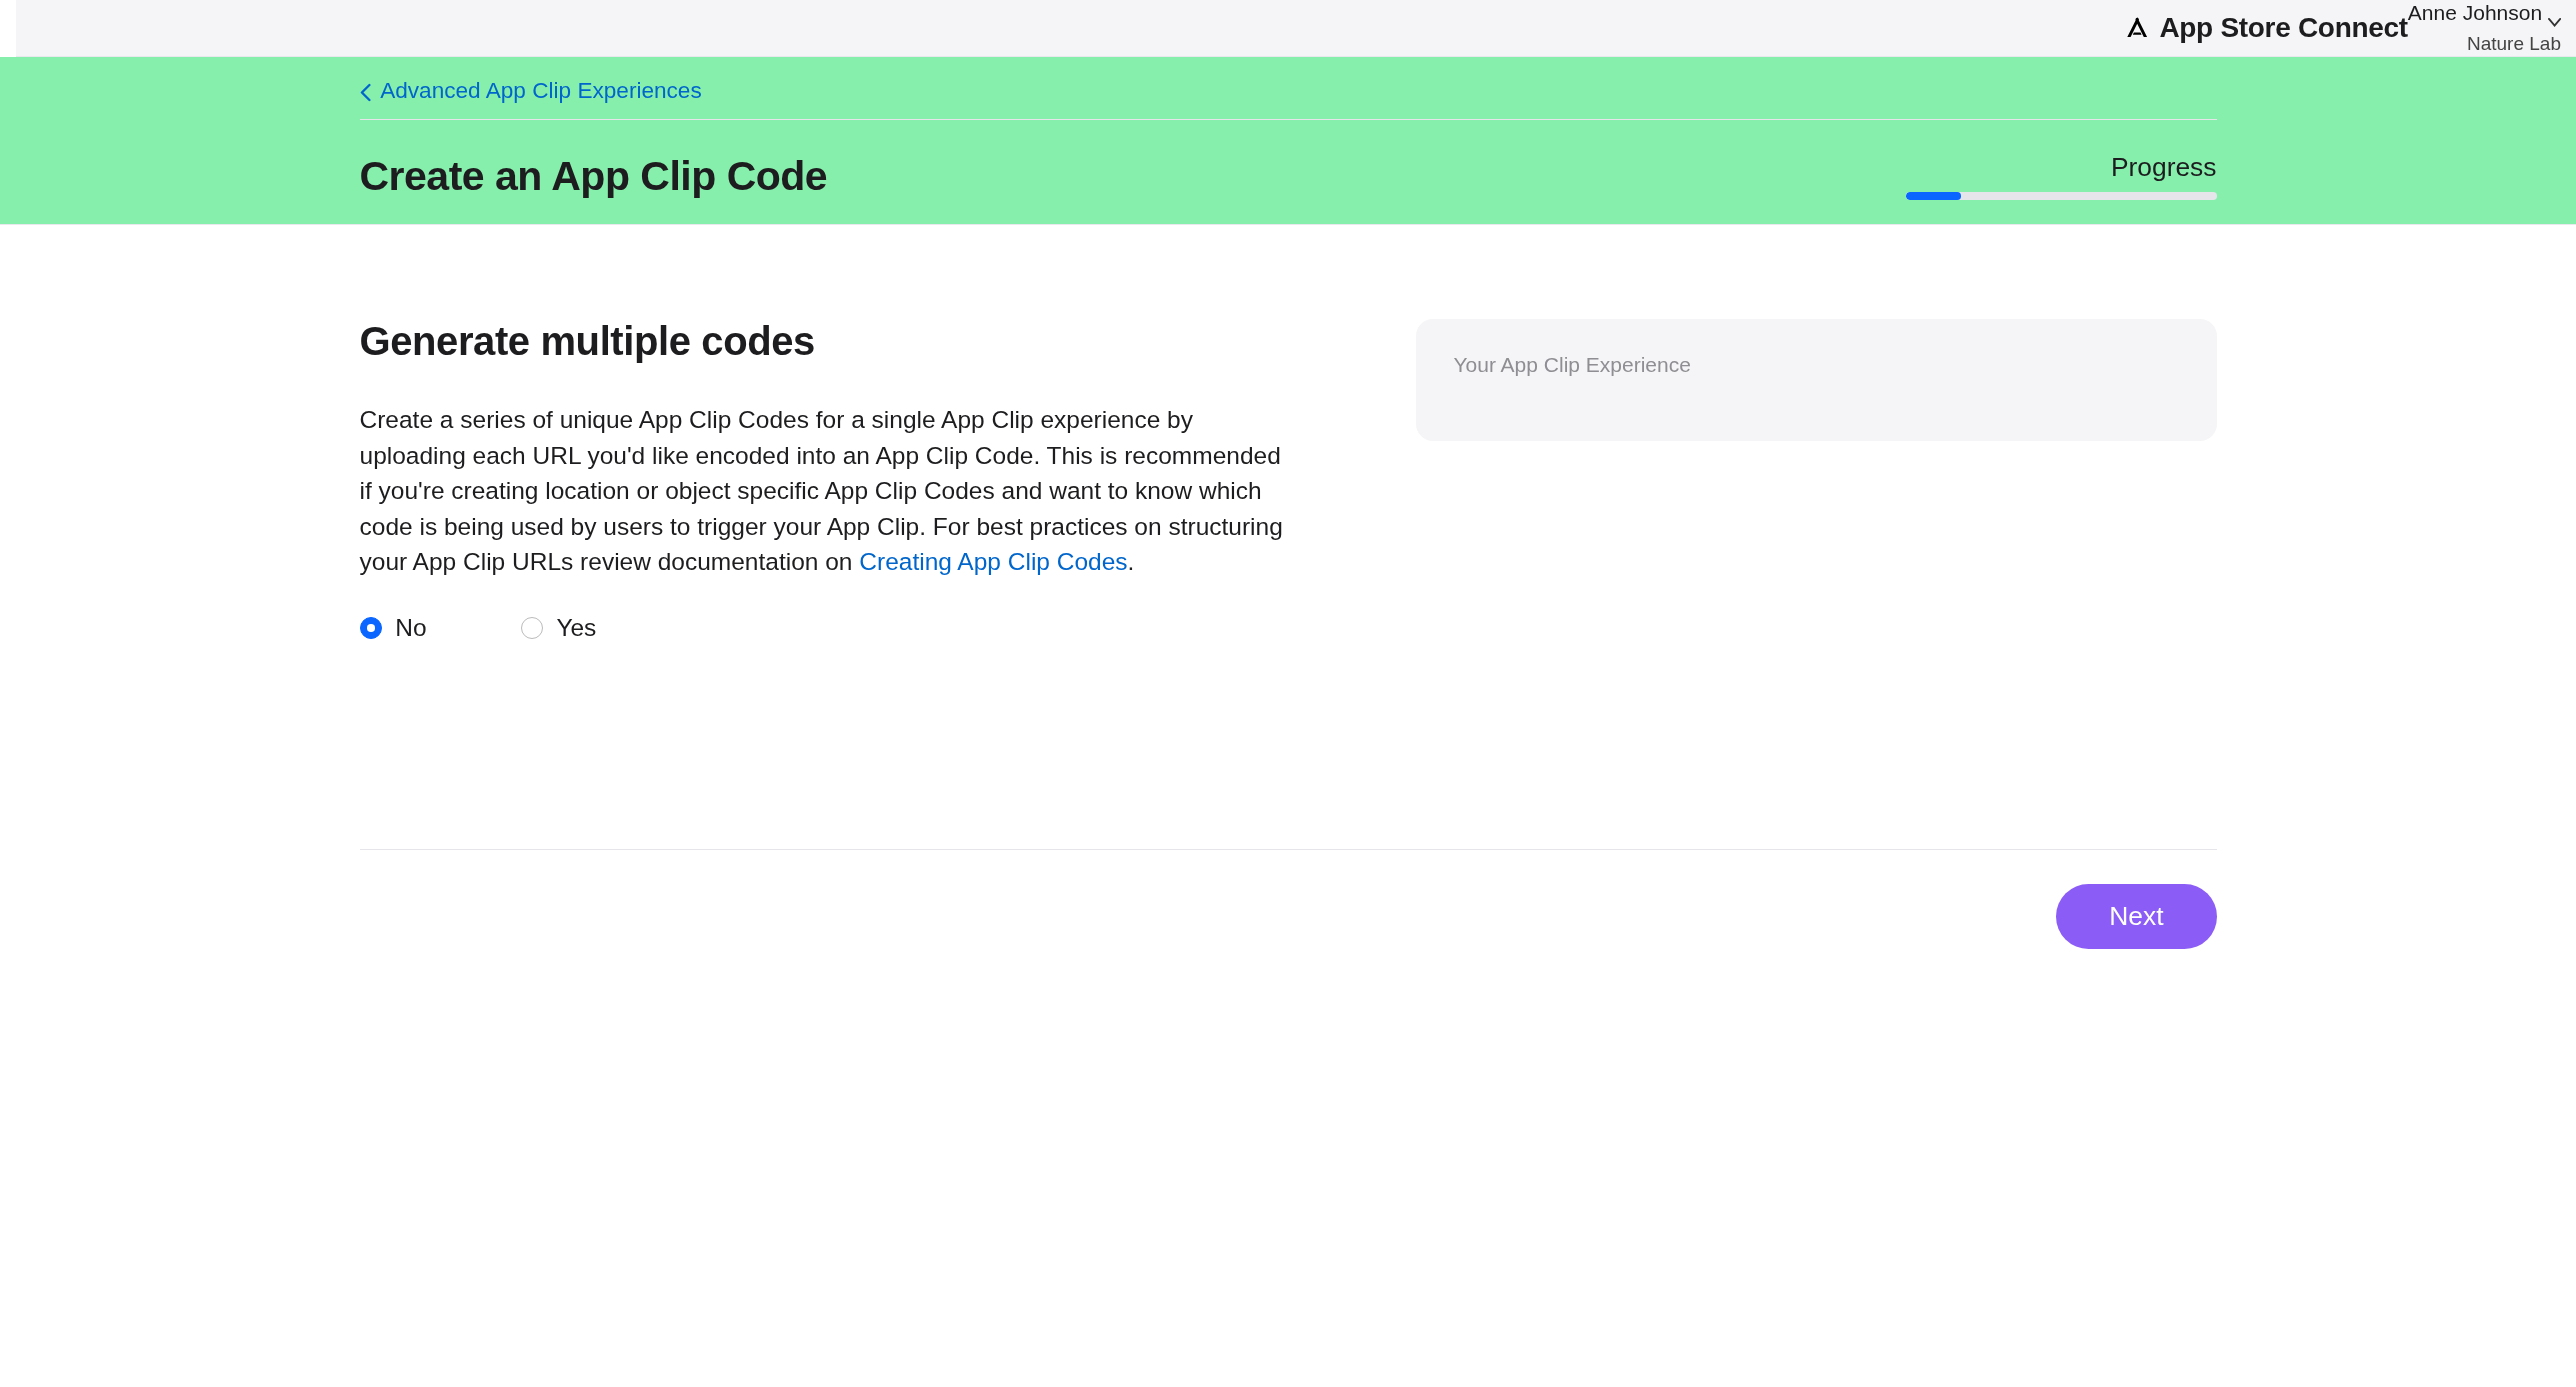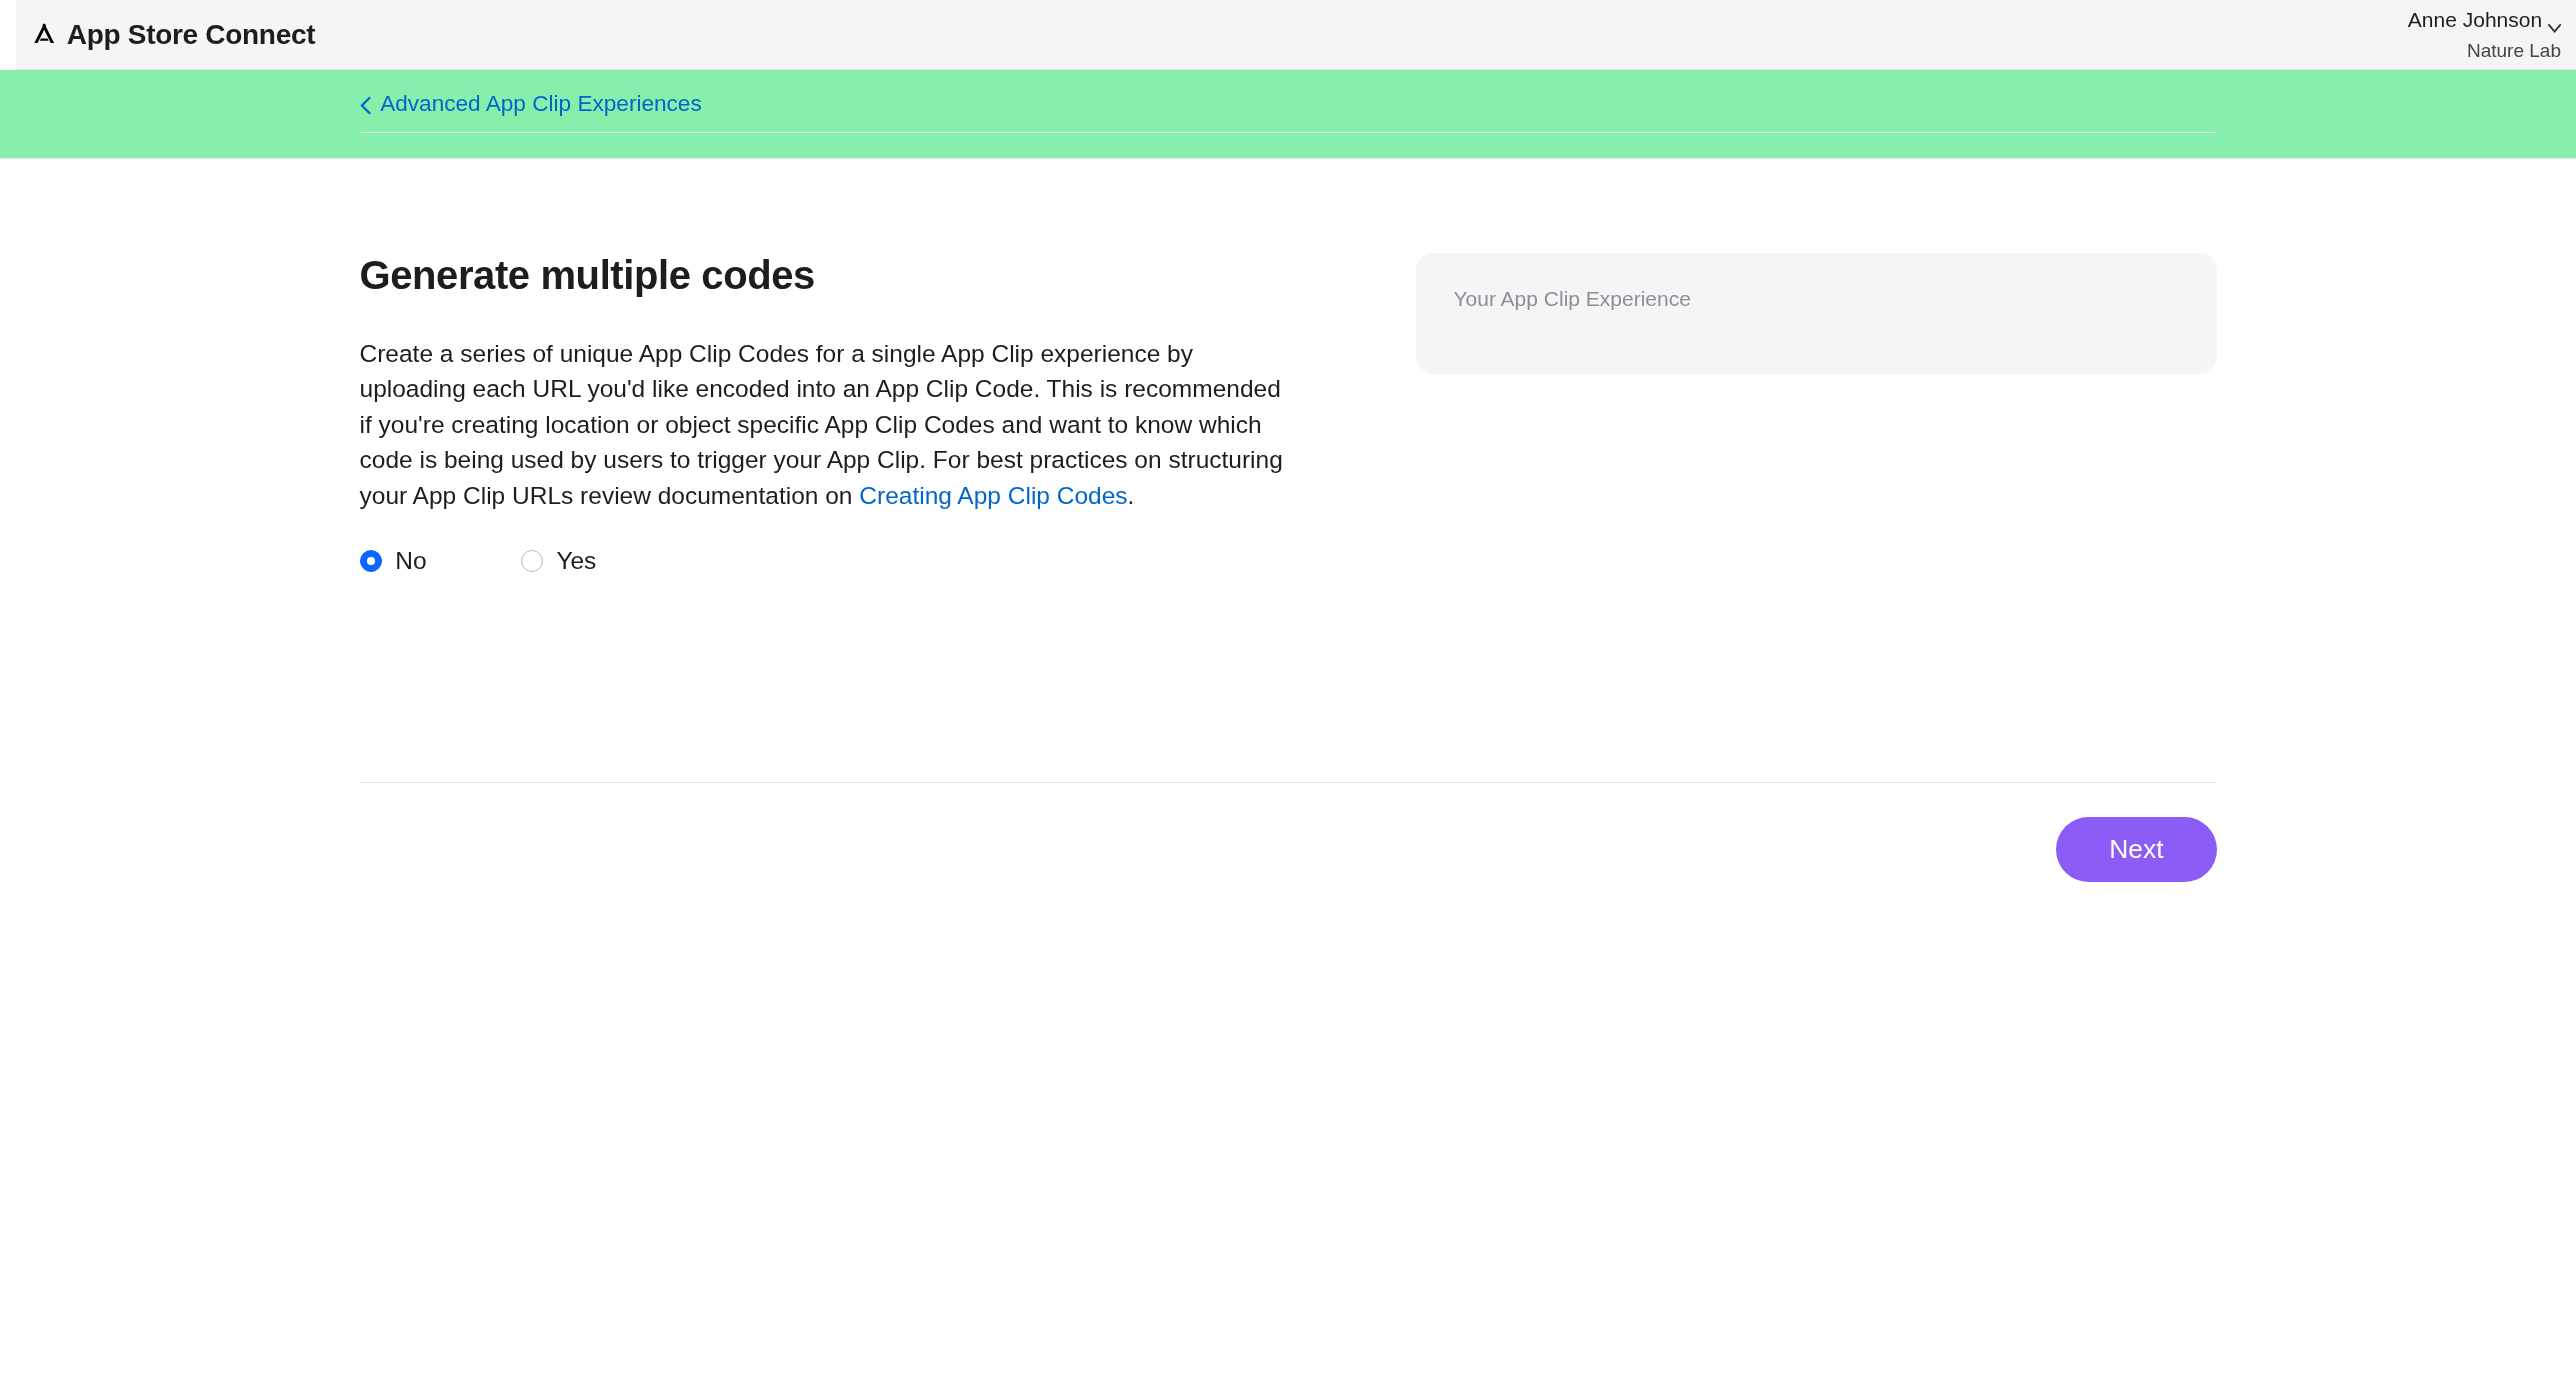--- a/index.html
+++ b/index.html
@@ -7,24 +7,24 @@
     padding: 0;
     box-sizing: border-box;
   }
   body {
     font-family: -apple-system, BlinkMacSystemFont, "Segoe UI", Helvetica, Arial, sans-serif;
     background: #fff;
     color: #1d1d1f;
   }
   .top-bar {
     background: #f5f5f7;
-    height: 70px;
-    display: flex;
-    align-items: center;
-    justify-content: space-between;
+    height: 57px;
+    display: flex;
+    align-items: center;
+    justify-content: flex-end;
     padding: 0 15px;
     border-bottom: 0.9px solid #e8e8ed;
     margin-left: 16px;
   }
   .brand {
     display: flex;
     align-items: center;
     gap: 9.4px;
   }
   .brand-icon {
@@ -279,20 +279,29 @@
   <div class="container">
     <div class="breadcrumb">
       <a class="breadcrumb-link">
         <span class="chev-left">
           <svg viewBox="0 0 12 20" width="11.3" height="19">
               <path d="M10 2 L2 10 L10 18" stroke="#0066cc" stroke-width="2.5" fill="none" stroke-linecap="round" stroke-linejoin="round"></path>
             </svg>
         </span>
         <span>Advanced App Clip Experiences</span>
       </a>
+    </div>
+    <div class="title-row">
+      <h1 class="page-title">Create an App Clip Code</h1>
+      <div class="progress-block">
+        <span class="progress-label">Progress</span>
+        <div class="progress-track">
+          <div class="progress-fill" id="progress-fill" style="width: 18%;"></div>
+        </div>
+      </div>
     </div>
   </div>
 </div>
 
 <div class="container main-content">
   <div class="two-col">
     <div class="left-col">
       <h2 class="section-title">Generate multiple codes</h2>
       <p class="body-text">
         <span>Create a series of unique App Clip Codes for a single App Clip experience by uploading each URL you'd like encoded into an App Clip Code. This is recommended if you're creating location or object specific App Clip Codes and want to know which code is being used by users to trigger your App Clip. For best practices on structuring your App Clip URLs review documentation on </span><a>Creating App Clip Codes</a><span>.</span>

